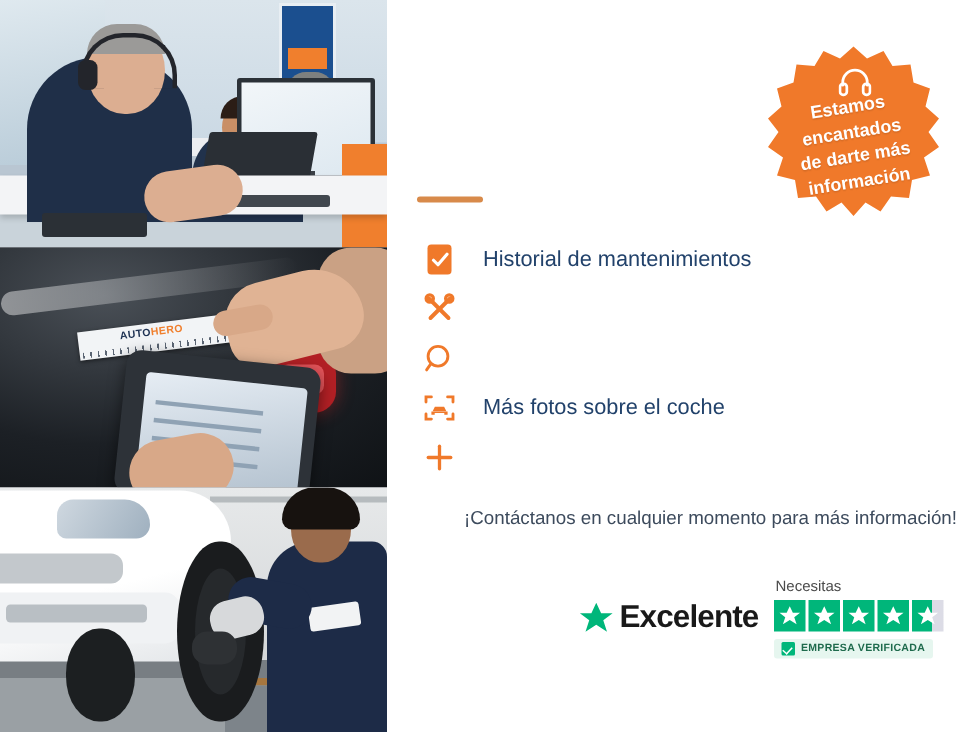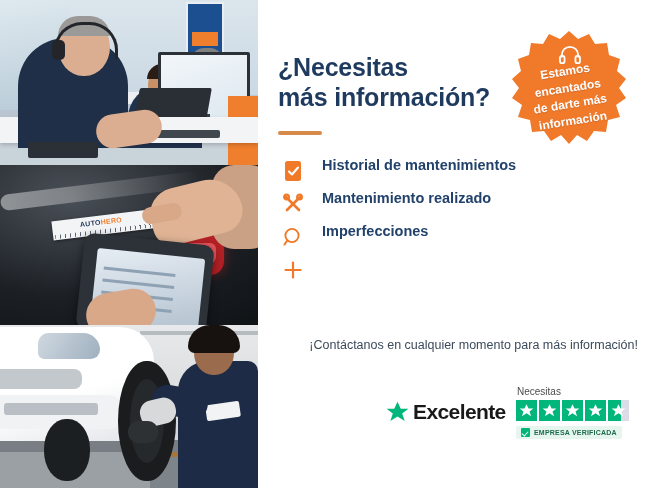--- a/index.html
+++ b/index.html
@@ -104,21 +104,21 @@
   .badge svg{position:absolute;left:0;top:0;}
   .badge .hs{position:absolute;left:52px;top:16px;width:22px;height:20px;}
   .badge .btext{
     position:absolute;left:8px;top:34px;width:108px;
     text-align:center;color:#fff;font-weight:bold;font-size:12px;line-height:16.5px;
     transform:rotate(-9deg);text-shadow:0 1px 1px rgba(0,0,0,.12);
   }
 
   
   .list{position:absolute;left:20px;top:156px;width:330px;}
-  .li{display:flex;align-items:flex-start;height:34px;margin-bottom:0;font-weight:bold;}
+  .li{display:flex;align-items:center;height:34px;margin-bottom:0;}
   .li + .li{margin-top:-1px;}
   .li .ico{width:30px;height:30px;flex:0 0 30px;display:flex;align-items:center;justify-content:center;margin-right:14px;}
   .li .lbl{font-size:14.5px;color:#22426b;line-height:18px;}
 
   .para{position:absolute;left:20px;top:322px;width:360px;font-size:12.5px;line-height:20px;color:#3c4a5c;}
   .para span{display:block;text-align:right;}
 
   
   .tp{position:absolute;left:128px;top:386px;width:265px;height:62px;}
   .tplogo{position:absolute;left:0px;top:14px;display:flex;align-items:center;}
@@ -207,24 +207,20 @@
       <div class="mhair"></div>
       <div class="logo"></div>
       <div class="marm"></div>
       <div class="glove"></div>
       <div class="glove2"></div>
     </div>
   </div>
 
   <div class="content">
 
-    <h1 class="heading">
-      <span>¿Necesitas</span><br>
-      <span>más información?</span>
-    </h1>
 
     <div class="rule"></div>
 
     <div class="badge">
       <svg width="124" height="124" viewBox="0 0 124 124" aria-hidden="true">
         <path fill="#f0792a" d="M62 2
           L71 10 L82 5 L88 15 L100 14 L102 26 L113 30 L110 42 L119 50 L112 59
           L119 69 L109 76 L113 88 L101 91 L99 103 L87 102 L80 112 L70 106
           L62 115 L54 106 L44 112 L37 102 L25 103 L23 91 L11 88 L15 76 L5 69
           L12 59 L5 50 L14 42 L11 30 L22 26 L24 14 L36 15 L42 5 L53 10 Z"></path>
@@ -258,33 +254,46 @@
         <span class="ico">
           <svg width="22" height="22" viewBox="0 0 22 22">
             <g stroke="#f0792a" stroke-width="2.6" stroke-linecap="round">
               <line x1="4" y1="4" x2="17" y2="17"></line>
               <line x1="18" y1="4" x2="5" y2="17"></line>
             </g>
             <circle cx="4.5" cy="4" r="2.4" fill="none" stroke="#f0792a" stroke-width="2.2"></circle>
             <circle cx="17.5" cy="4" r="2.4" fill="none" stroke="#f0792a" stroke-width="2.2"></circle>
           </svg>
         </span>
-        <span class="lbl">Mantenimiento realizado</span>
       </div>
 
       <div class="li">
         <span class="ico">
           <svg width="22" height="22" viewBox="0 0 22 22">
             <circle cx="10" cy="9.5" r="6.6" fill="none" stroke="#f0792a" stroke-width="1.9"></circle>
             <line x1="5.2" y1="14.6" x2="2.4" y2="18.6" stroke="#f0792a" stroke-width="1.9" stroke-linecap="round"></line>
           </svg>
         </span>
-        <span class="lbl">Imperfecciones</span>
-      </div>
-
+      </div>
+
+      <div class="li">
+        <span class="ico">
+          <svg width="22" height="22" viewBox="0 0 22 22">
+            <g fill="none" stroke="#f0792a" stroke-width="1.9" stroke-linecap="round">
+              <path d="M2 7 V3.6 h3.6"></path>
+                <path d="M20 7 V3.6 h-3.6"></path>
+              <path d="M2 15 v3.4 h3.6"></path>
+                <path d="M20 15 v3.4 h-3.6"></path>
+            </g>
+            <path d="M5.6 13.4 h10.8 v2.1 h-2.2 v-1.1 h-6.4 v1.1 h-2.2 z" fill="#f0792a"></path>
+            <path d="M6.4 13.2 l1.5-3.1 h6.2 l1.5 3.1 z" fill="#f0792a"></path>
+          </svg>
+        </span>
+        <span class="lbl">Más fotos sobre el coche</span>
+      </div>
 
       <div class="li">
         <span class="ico">
           <svg width="22" height="22" viewBox="0 0 22 22">
             <g stroke="#f0792a" stroke-width="2.2" stroke-linecap="round">
               <line x1="11" y1="3.5" x2="11" y2="18.5"></line>
               <line x1="3.5" y1="11" x2="18.5" y2="11"></line>
             </g>
           </svg>
         </span>

